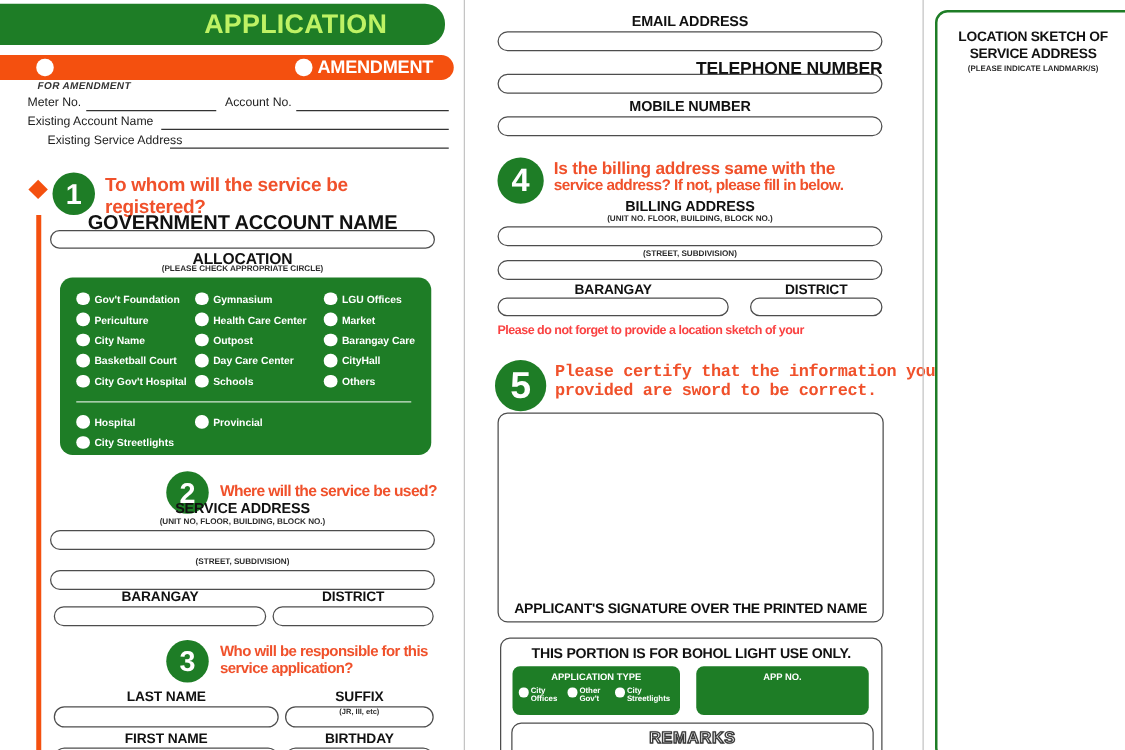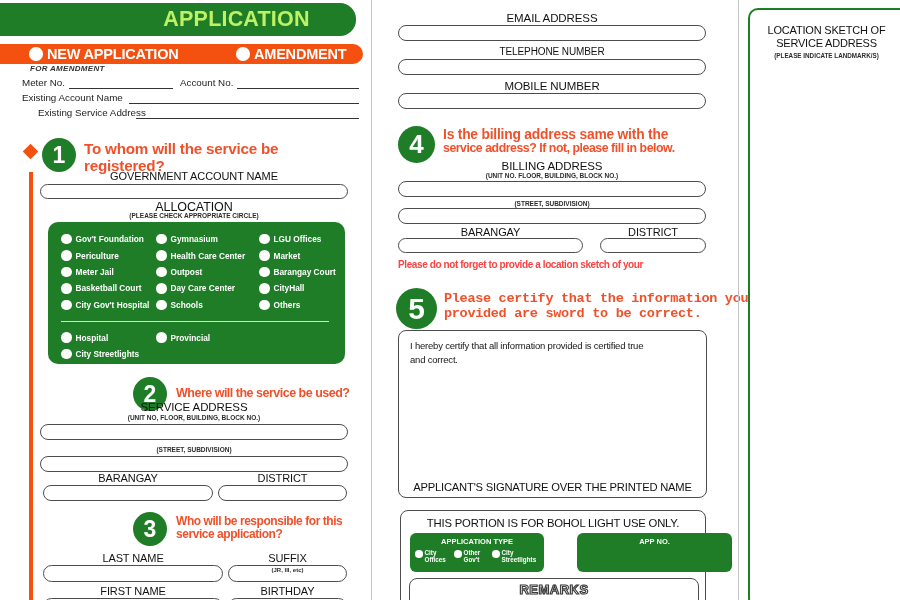--- a/index.html
+++ b/index.html
@@ -5,21 +5,21 @@
   :root{
     --green:#1e7d26;
     --orange:#f4500f;
     --hred:#f0512b;
     --nred:#fa4242;
     --ink:#141414;
   }
   html,body{margin:0;padding:0;overflow:hidden;}
   body{width:900px;height:600px;background:#fff;font-family:"Liberation Sans",sans-serif;position:relative;color:var(--ink);}
   .abs{position:absolute;}
-  .lbl{position:absolute;font-weight:normal;color:#111;text-align:center;letter-spacing:-0.1px;}
+  .lbl{position:absolute;font-weight:bold;color:#111;text-align:center;letter-spacing:-0.1px;}
   .hint{position:absolute;font-weight:bold;color:#2b2b2b;text-align:center;}
   .pill{position:absolute;background:#fff;border:1.3px solid #4d4d4d;border-radius:9px;box-sizing:border-box;}
   .wc{position:absolute;width:13.5px;height:13.5px;background:#fff;border-radius:50%;}
   .num{position:absolute;background:var(--green);color:#fff;border-radius:50%;display:flex;align-items:center;justify-content:center;font-weight:bold;}
   .st{position:absolute;color:var(--hred);font-weight:800;white-space:nowrap;line-height:1.12;}
   .uline{position:absolute;border-bottom:1.1px solid #333;height:1px;}
   .flbl{position:absolute;font-size:9.8px;color:#1c1c1c;}
   .vdiv{position:absolute;top:0;width:1px;height:600px;background:#c4c4c4;}
   .banner{position:absolute;left:0;top:3px;width:356px;height:33px;background:var(--green);border-radius:0 16px 16px 0;}
   .banner span{display:block;line-height:33px;text-align:center;padding-left:117px;color:#bef264;font-weight:800;font-size:21.5px;letter-spacing:0.2px;}
@@ -37,21 +37,20 @@
 </style>
 </head>
 <body>
 
 <div class="banner">
   <span>APPLICATION DETAILS</span>
 </div>
 
 <div class="typebar">
   <span class="wc" style="left:29px;top:3px;"></span>
-  <span class="tb-lbl" style="left:47px;">NEW APPLICATION</span>
   <span class="wc" style="left:236px;top:3px;"></span>
   <span class="tb-lbl" style="left:254px;">AMENDMENT</span>
 </div>
 
 <div class="abs" style="left:30px;top:64px;font-size:8px;font-style:italic;font-weight:bold;color:#333;letter-spacing:0.3px;">FOR AMENDMENT</div>
 
 <span class="flbl" style="left:22px;top:77px;">Meter No.</span>
 <span class="uline" style="left:69px;top:87px;width:104px;"></span>
 <span class="flbl" style="left:180px;top:77px;">Account No.</span>
 <span class="uline" style="left:237px;top:87px;width:122px;"></span>
@@ -64,21 +63,21 @@
 
 <div class="abs" style="left:25px;top:146px;width:11px;height:11px;background:var(--orange);transform:rotate(45deg);"></div>
 <div class="abs" style="left:29px;top:172px;width:4px;height:428px;background:var(--orange);"></div>
 
 <div class="num" style="left:42px;top:138px;width:34px;height:34px;font-size:23px;">1</div>
 <div class="st" style="left:84px;top:140px;font-size:15.2px;letter-spacing:-0.2px;">
   <div>To whom will the service be</div>
   <div>registered?</div>
 </div>
 
-<div class="lbl" style="left:40px;top:170px;width:308px;font-size:11px;">GOVERNMENT ACCOUNT NAME</div>
+<div class="lbl" style="left:40px;top:170px;width:308px;font-size:16px;">GOVERNMENT ACCOUNT NAME</div>
 <div class="pill" style="left:40px;top:184px;width:308px;height:15px;"></div>
 
 <div class="lbl" style="left:40px;top:200px;width:308px;font-size:12.5px;">ALLOCATION</div>
 <div class="hint" style="left:40px;top:212px;width:308px;font-size:6.5px;">(PLEASE CHECK APPROPRIATE CIRCLE)</div>
 
 <div class="alloc">
   <div class="opt">
       <span class="oc"></span>
       <span>Gov't Foundation</span>
     </div>
@@ -97,29 +96,29 @@
   <div class="opt">
       <span class="oc"></span>
       <span>Health Care Center</span>
     </div>
   <div class="opt">
       <span class="oc"></span>
       <span>Market</span>
     </div>
   <div class="opt">
       <span class="oc"></span>
-      <span>Meter Jail</span>
+      <span>City Name</span>
     </div>
   <div class="opt">
       <span class="oc"></span>
       <span>Outpost</span>
     </div>
   <div class="opt">
       <span class="oc"></span>
-      <span>Barangay Court</span>
+      <span>Barangay Care</span>
     </div>
   <div class="opt">
       <span class="oc"></span>
       <span>Basketball Court</span>
     </div>
   <div class="opt">
       <span class="oc"></span>
       <span>Day Care Center</span>
     </div>
   <div class="opt">
@@ -187,21 +186,21 @@
 <div class="pill" style="left:43px;top:598px;width:180px;height:17px;"></div>
 <div class="pill" style="left:228px;top:598px;width:119px;height:17px;">
   
 </div>
 
 <div class="vdiv" style="left:371px;"></div>
 
 <div class="lbl" style="left:398px;top:12px;width:308px;font-size:11.5px;">EMAIL ADDRESS</div>
 <div class="pill" style="left:398px;top:25px;width:308px;height:16px;"></div>
 
-<div class="lbl" style="left:398px;top:46px;width:308px;font-size:10px;">TELEPHONE NUMBER</div>
+<div class="lbl" style="left:398px;top:46px;width:308px;font-size:14px;text-align:right;">TELEPHONE NUMBER</div>
 <div class="pill" style="left:398px;top:59px;width:308px;height:16px;"></div>
 
 <div class="lbl" style="left:398px;top:80px;width:308px;font-size:11.5px;">MOBILE NUMBER</div>
 <div class="pill" style="left:398px;top:93px;width:308px;height:16px;"></div>
 
 <div class="num" style="left:398px;top:126px;width:37px;height:37px;font-size:26px;">4</div>
 <div class="st" style="left:443px;top:127px;">
   <div style="font-size:13.8px;letter-spacing:-0.2px;">Is the billing address same with the</div>
   <div style="font-size:12.3px;letter-spacing:-0.45px;">service address? If not, please fill in below.</div>
 </div>
@@ -222,24 +221,20 @@
   <div>Please do not forget to provide a location sketch of your</div>
 </div>
 
 <div class="num" style="left:396px;top:288px;width:41px;height:41px;font-size:30px;">5</div>
 <div class="st" style="left:444px;top:291px;font-size:13.5px;letter-spacing:-0.3px;font-family:Liberation Mono, monospace;">
   <div>Please certify that the information you</div>
   <div>provided are sword to be correct.</div>
 </div>
 
 <div class="pill" style="left:398px;top:330px;width:309px;height:168px;border-radius:8px;">
-  <div class="abs" style="left:11px;top:8px;width:288px;font-size:9.5px;letter-spacing:-0.2px;line-height:1.45;color:#161616;">
-    <div>I hereby certify that all information provided is certified true</div>
-    <div>and correct.</div>
-  </div>
   <div class="lbl" style="left:0;top:150px;width:307px;font-size:11.2px;letter-spacing:-0.2px;">APPLICANT'S SIGNATURE OVER THE PRINTED NAME</div>
 </div>
 
 <div class="pill" style="left:400px;top:510px;width:306px;height:104px;border-radius:8px;">
   <div class="lbl" style="left:0;top:6px;width:304px;font-size:11.3px;letter-spacing:-0.2px;">THIS PORTION IS FOR BOHOL LIGHT USE ONLY.</div>
 
   <div class="gbox" style="left:9px;top:22px;width:134px;height:39px;">
     <span class="gt">APPLICATION TYPE</span>
     <div class="tinyopt" style="left:5px;top:16px;">
       <span class="oc"></span>
@@ -248,21 +243,21 @@
     <div class="tinyopt" style="left:44px;top:16px;">
       <span class="oc"></span>
         <span style="width:26px;display:inline-block;">Other Gov't</span>
     </div>
     <div class="tinyopt" style="left:82px;top:16px;">
       <span class="oc"></span>
         <span style="width:42px;display:inline-block;">City Streetlights</span>
     </div>
   </div>
 
-  <div class="gbox" style="left:176px;top:22px;width:155px;height:39px;">
+  <div class="gbox" style="left:156px;top:22px;width:138px;height:39px;">
     <span class="gt">APP NO.</span>
   </div>
 
   <div class="pill" style="left:8px;top:67px;width:290px;height:50px;border-radius:8px;">
     <div class="lbl outline-text" style="left:0;top:3px;width:288px;font-size:13px;">REMARKS</div>
   </div>
 </div>
 
 <div class="vdiv" style="left:738px;"></div>
 

